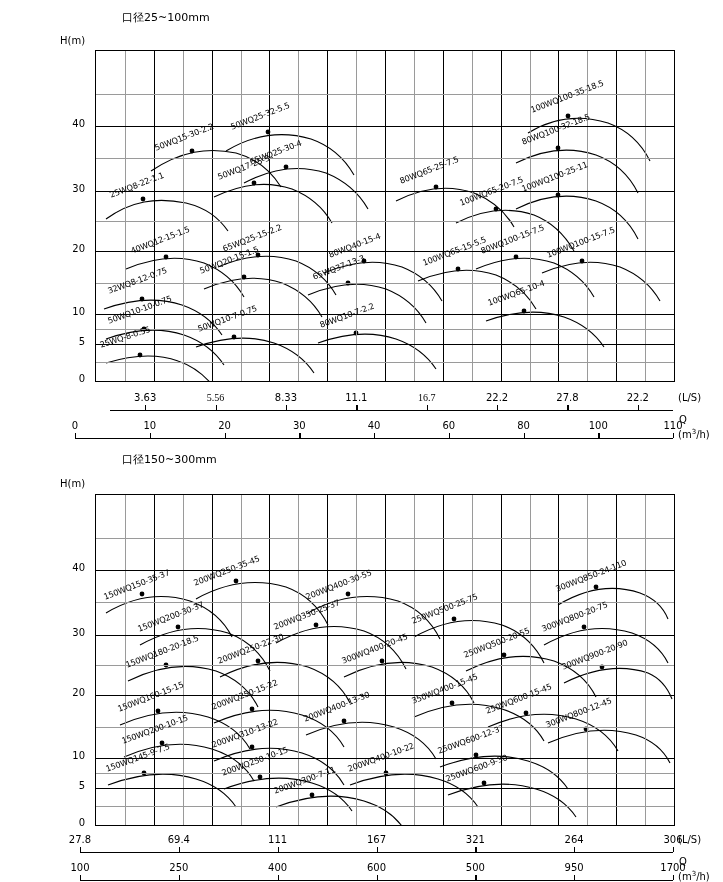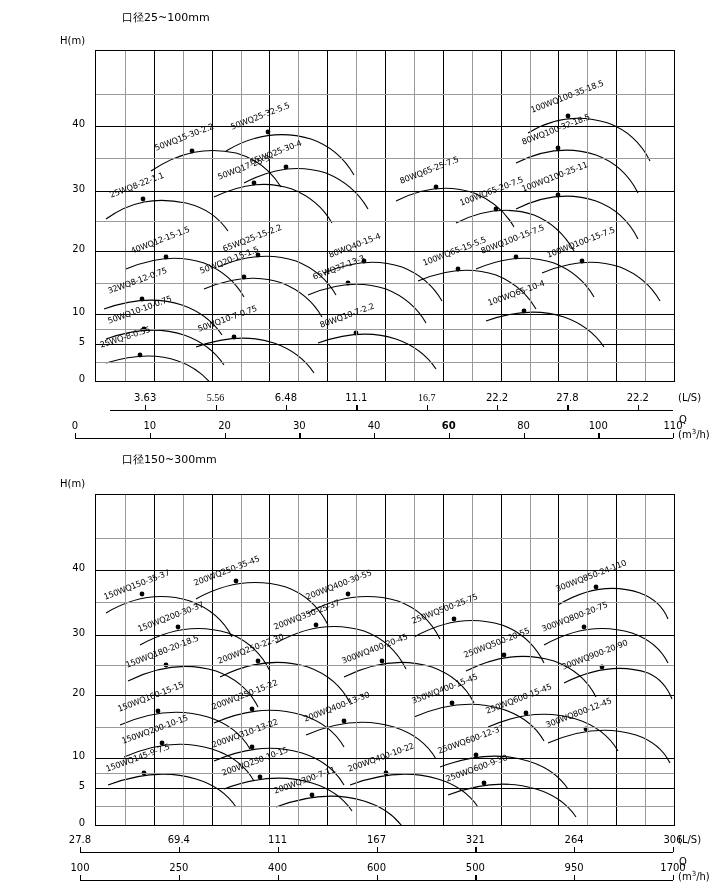--- a/index.html
+++ b/index.html
@@ -156,21 +156,21 @@
       <div class="ytick" style="left: 61px; top: 183px;">30</div>
       <div class="ytick" style="left: 61px; top: 243px;">20</div>
       <div class="ytick" style="left: 61px; top: 306px;">10</div>
       <div class="ytick" style="left: 61px; top: 336px;">5</div>
       <div class="ytick" style="left: 61px; top: 373px;">0</div>
       <div class="xtick" style="left: 145.188px; top: 405px;"></div>
       <div class="xval" style="left: 123.188px; top: 392px; width: 44px;">3.63</div>
       <div class="xtick" style="left: 215.562px; top: 405px;"></div>
       <div class="xval" style="left: 193.562px; top: 392px; width: 44px; font-family: Liberation Serif, serif;">5.56</div>
       <div class="xtick" style="left: 285.938px; top: 405px;"></div>
-      <div class="xval" style="left: 263.938px; top: 392px; width: 44px;">6.48</div>
+      <div class="xval" style="left: 263.938px; top: 392px; width: 44px;">8.33</div>
       <div class="xtick" style="left: 356.312px; top: 405px;"></div>
       <div class="xval" style="left: 334.312px; top: 392px; width: 44px;">11.1</div>
       <div class="xtick" style="left: 426.688px; top: 405px;"></div>
       <div class="xval" style="left: 404.688px; top: 392px; width: 44px; font-family: Liberation Serif, serif;">16.7</div>
       <div class="xtick" style="left: 497.062px; top: 405px;"></div>
       <div class="xval" style="left: 475.062px; top: 392px; width: 44px;">22.2</div>
       <div class="xtick" style="left: 567.438px; top: 405px;"></div>
       <div class="xval" style="left: 545.438px; top: 392px; width: 44px;">27.8</div>
       <div class="xtick" style="left: 637.812px; top: 405px;"></div>
       <div class="xval" style="left: 615.812px; top: 392px; width: 44px;">22.2</div>
@@ -178,21 +178,21 @@
       <div class="xval" style="left: 53px; top: 420px; width: 44px;">0</div>
       <div class="xtick" style="left: 149.75px; top: 433px;"></div>
       <div class="xval" style="left: 127.75px; top: 420px; width: 44px;">10</div>
       <div class="xtick" style="left: 224.5px; top: 433px;"></div>
       <div class="xval" style="left: 202.5px; top: 420px; width: 44px;">20</div>
       <div class="xtick" style="left: 299.25px; top: 433px;"></div>
       <div class="xval" style="left: 277.25px; top: 420px; width: 44px;">30</div>
       <div class="xtick" style="left: 374px; top: 433px;"></div>
       <div class="xval" style="left: 352px; top: 420px; width: 44px;">40</div>
       <div class="xtick" style="left: 448.75px; top: 433px;"></div>
-      <div class="xval" style="left: 426.75px; top: 420px; width: 44px; font-weight: bold;">60</div>
+      <div class="xval" style="left: 426.75px; top: 420px; width: 44px;">60</div>
       <div class="xtick" style="left: 523.5px; top: 433px;"></div>
       <div class="xval" style="left: 501.5px; top: 420px; width: 44px;">80</div>
       <div class="xtick" style="left: 598.25px; top: 433px;"></div>
       <div class="xval" style="left: 576.25px; top: 420px; width: 44px;">100</div>
       <div class="xtick" style="left: 673px; top: 433px;"></div>
       <div class="xval" style="left: 651px; top: 420px; width: 44px;">110</div>
     </div>
 
   <div class="chart" style="left:0;top:452px;width:723px;height:430px;">
 

